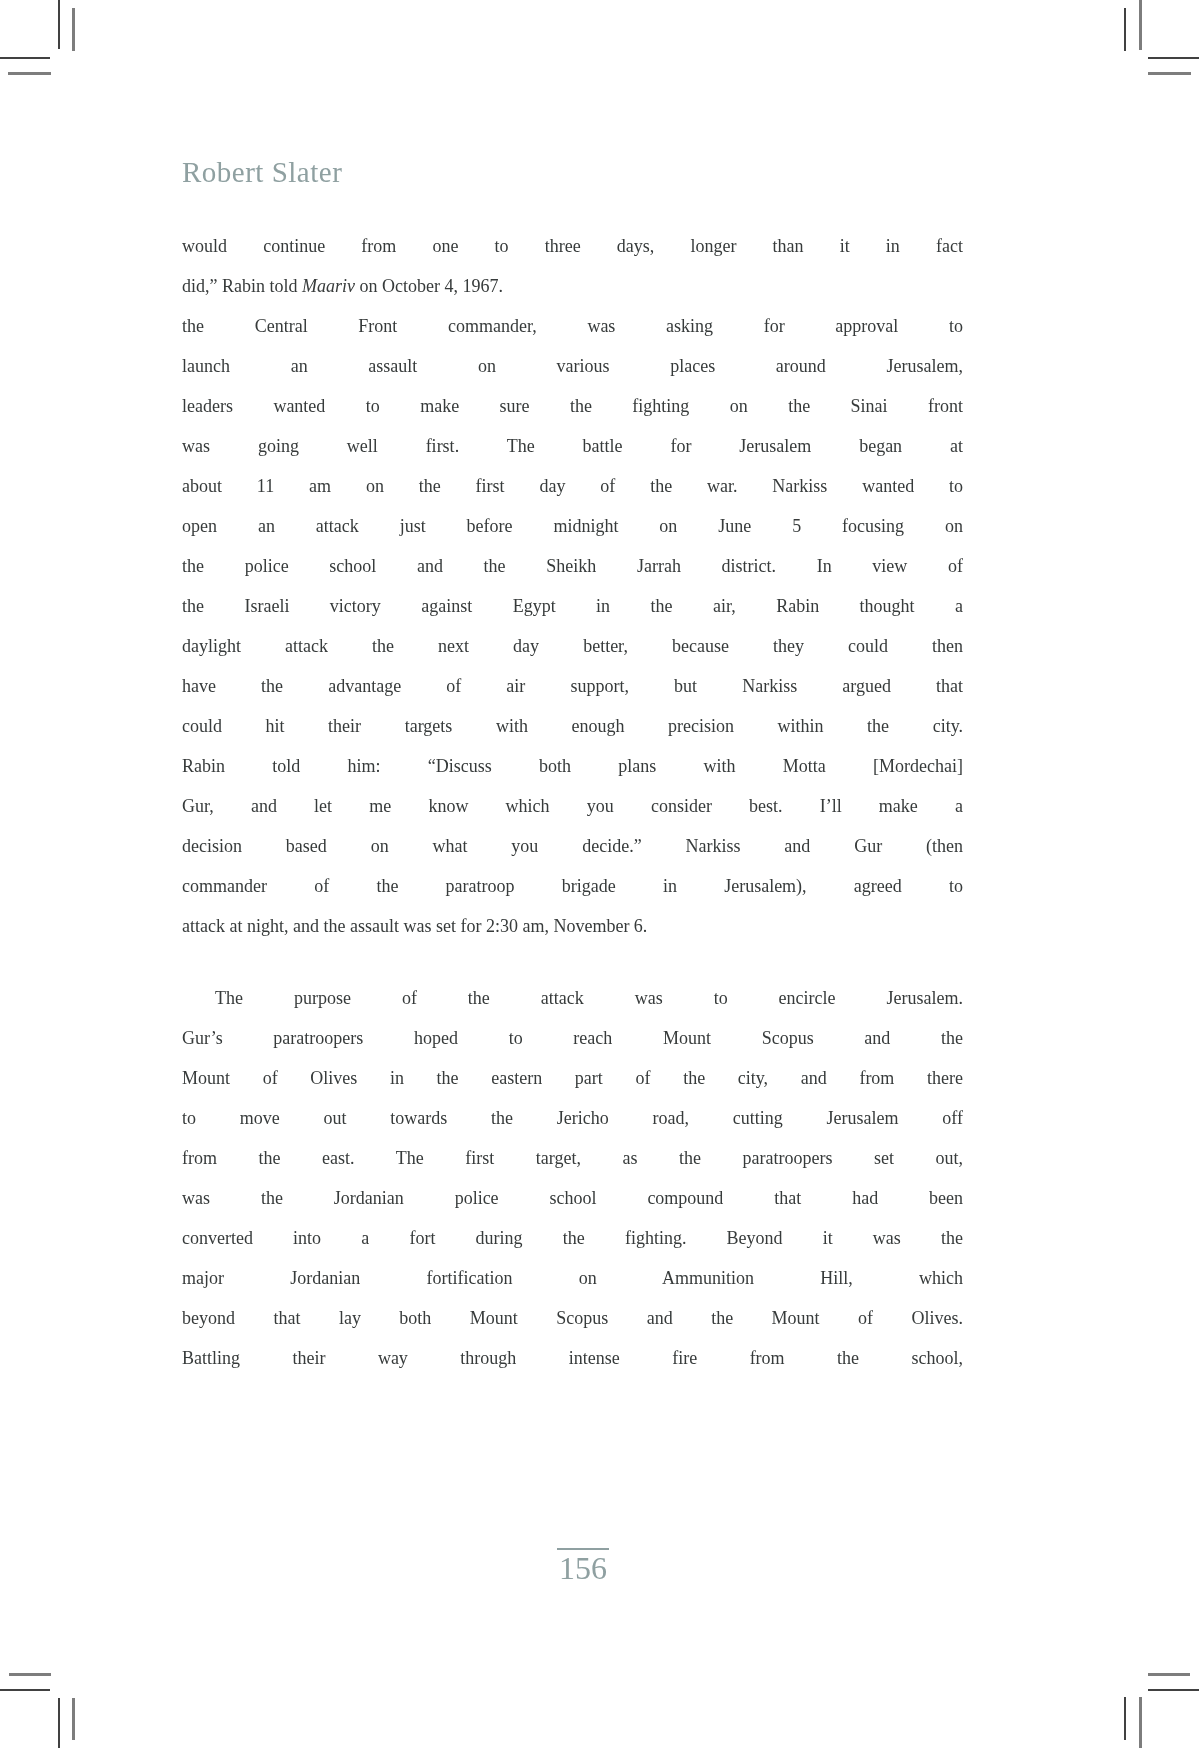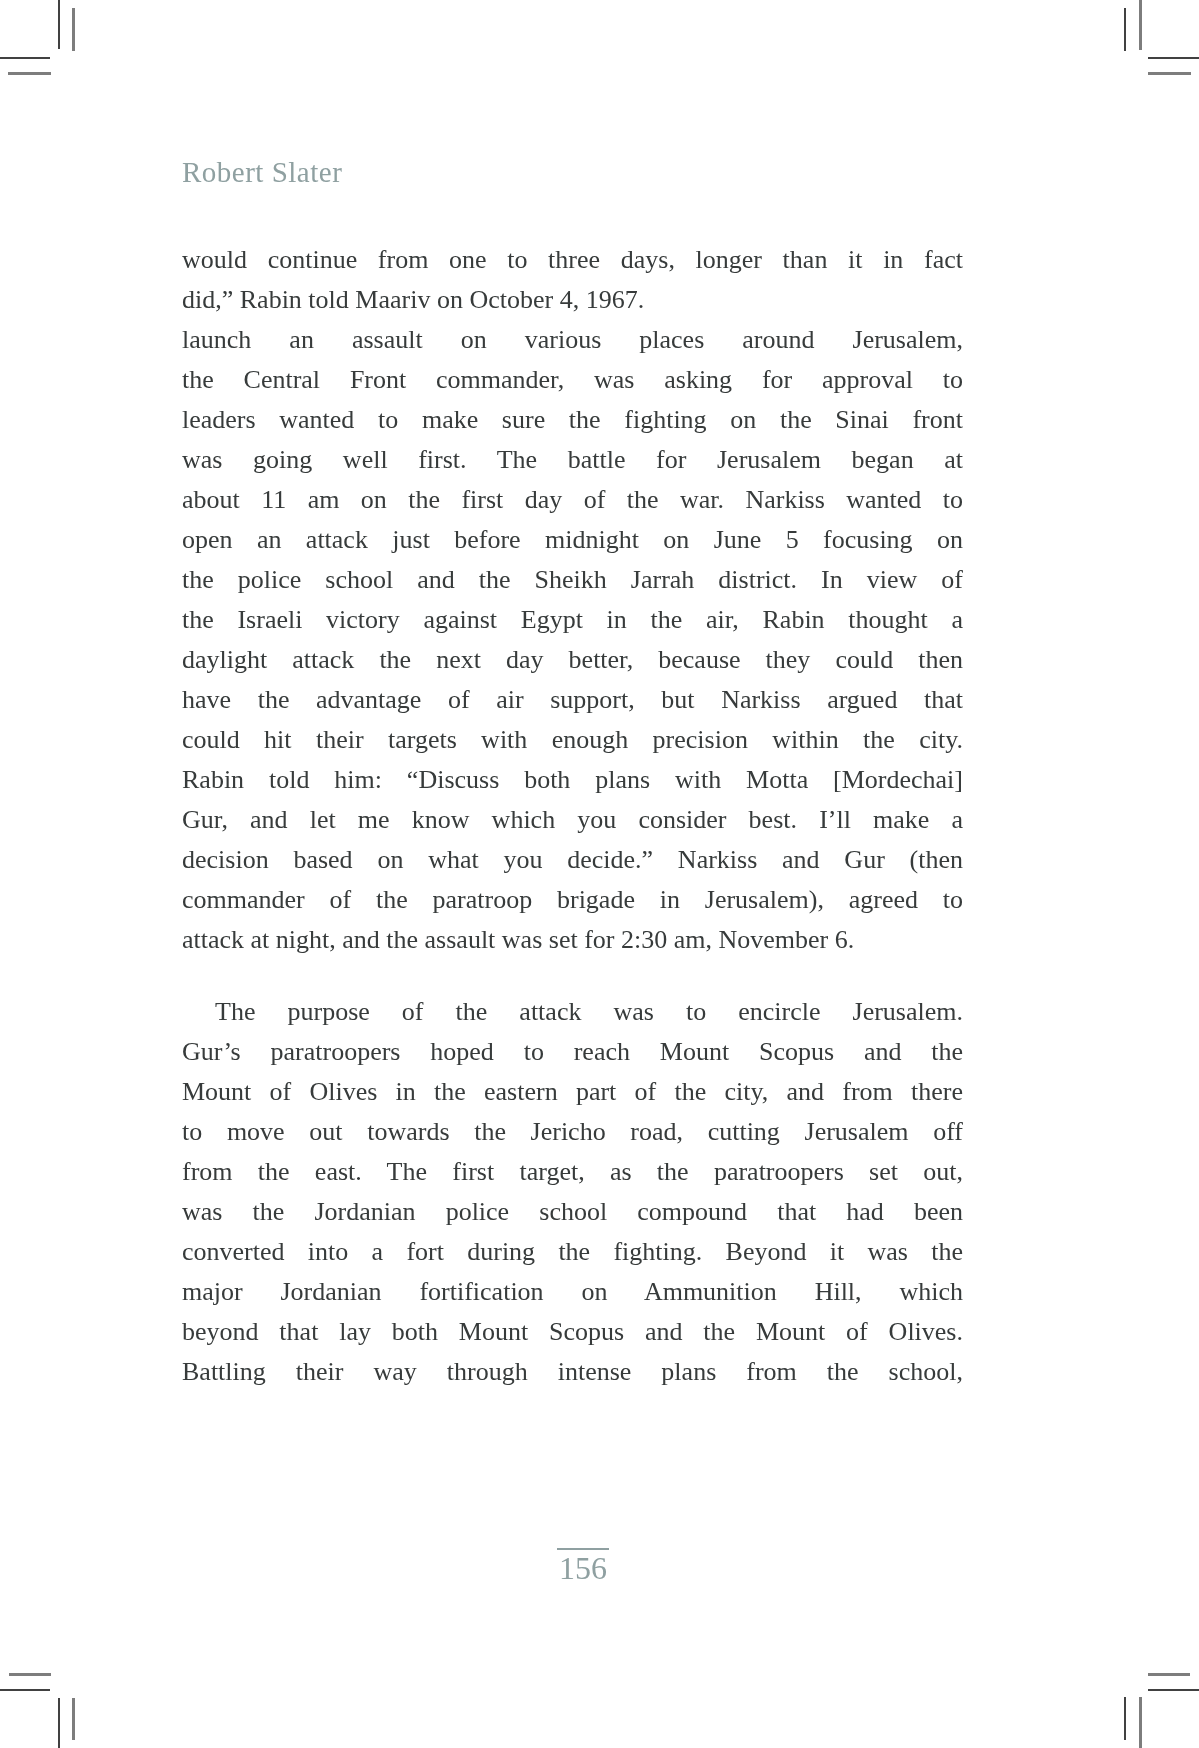--- a/index.html
+++ b/index.html
@@ -22,35 +22,35 @@
     position: absolute;
     left: 182px; top: 155px;
     font-size: 29px; line-height: 34px;
     color: var(--muted-color, #8fa0a1);
     letter-spacing: 0.5px;
   }
 
   
   .text-block {
     position: absolute;
-    left: 182px; top: 240px;
+    left: 182px; top: 226px;
     width: 781px;
-    font-size: 26px;
+    font-size: 18px;
     color: var(--body-color, #373b3b);
   }
   .line {
     height: 40px; line-height: 40px;
     text-align: justify;
     text-align-last: justify;
     overflow: hidden;
   }
   .line.no-just { text-align-last: left; }
   .line.indent { text-indent: 33px; }
   .para.space-before { margin-top: 32px; }
-  .it { }
+  .it { font-style: italic; }
 
   
   .folio-rule {
     position: absolute;
     left: 557px; top: 1548px;
     width: 52px; height: 2px;
     background: var(--muted-color, #8b9a9c);
   }
   .folio {
     position: absolute;
@@ -87,22 +87,22 @@
   <div class="mark gray" style="left:1139px; top:1697px; width:3px; height:51px;"></div>
 
   <div class="running-header">Robert Slater</div>
 
   <div class="text-block">
       <div class="para">
         <div class="line"><span>would continue from one to three days, longer than it in fact</span></div>
         <div class="line no-just"><span>did,” Rabin told </span><span class="it">Maariv</span><span> on October 4, 1967.</span></div>
       </div>
       <div class="para">
+        <div class="line"><span>the Central Front commander, was asking for approval to</span></div>
         <div class="line"><span>launch an assault on various places around Jerusalem,</span></div>
-        <div class="line"><span>the Central Front commander, was asking for approval to</span></div>
         <div class="line"><span>leaders wanted to make sure the fighting on the Sinai front</span></div>
         <div class="line"><span>was going well first. The battle for Jerusalem began at</span></div>
         <div class="line"><span>about 11 am on the first day of the war. Narkiss wanted to</span></div>
         <div class="line"><span>open an attack just before midnight on June 5 focusing on</span></div>
         <div class="line"><span>the police school and the Sheikh Jarrah district. In view of</span></div>
         <div class="line"><span>the Israeli victory against Egypt in the air, Rabin thought a</span></div>
         <div class="line"><span>daylight attack the next day better, because they could then</span></div>
         <div class="line"><span>have the advantage of air support, but Narkiss argued that</span></div>
         <div class="line"><span>could hit their targets with enough precision within the city.</span></div>
         <div class="line"><span>Rabin told him: “Discuss both plans with Motta [Mordechai]</span></div>
@@ -114,20 +114,20 @@
       <div class="para space-before">
         <div class="line indent"><span>The purpose of the attack was to encircle Jerusalem.</span></div>
         <div class="line"><span>Gur’s paratroopers hoped to reach Mount Scopus and the</span></div>
         <div class="line"><span>Mount of Olives in the eastern part of the city, and from there</span></div>
         <div class="line"><span>to move out towards the Jericho road, cutting Jerusalem off</span></div>
         <div class="line"><span>from the east. The first target, as the paratroopers set out,</span></div>
         <div class="line"><span>was the Jordanian police school compound that had been</span></div>
         <div class="line"><span>converted into a fort during the fighting. Beyond it was the</span></div>
         <div class="line"><span>major Jordanian fortification on Ammunition Hill, which</span></div>
         <div class="line"><span>beyond that lay both Mount Scopus and the Mount of Olives.</span></div>
-        <div class="line"><span>Battling their way through intense plans from the school,</span></div>
+        <div class="line"><span>Battling their way through intense fire from the school,</span></div>
       </div>
     </div>
 
   <div class="folio-rule"></div>
   <div class="folio">156</div>
 
 </div>
 
 </body></html>

